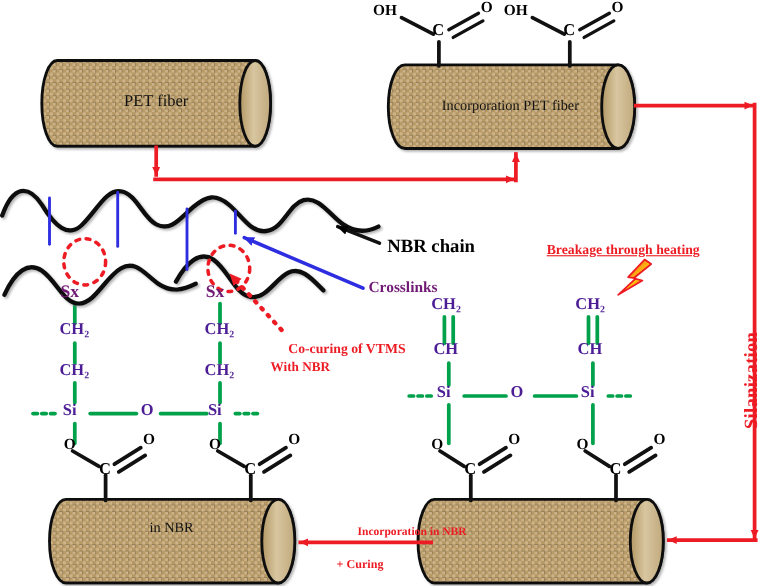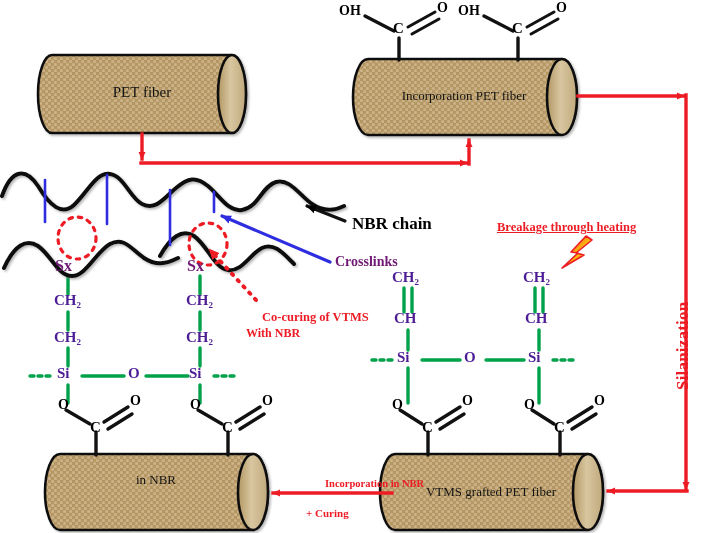--- a/index.html
+++ b/index.html
@@ -230,21 +230,20 @@
       <line x1="392" y1="493" x2="273" y2="493" marker-end="url(#redarrow)"></line>
     </g>
   </svg>
 
   <div class="fiberlabel" style="left:52px;top:84px;width:180px;font-size:15px;">PET fiber</div>
 
   <div class="fiberlabel" style="left:366px;top:88px;width:196px;font-size:13px;">Incorporation  PET fiber</div>
 
   <div class="fiberlabel" style="left:58px;top:472px;width:196px;font-size:13px;">in NBR</div>
 
-  <div class="fiberlabel" style="left:393px;top:484px;width:196px;font-size:13px;">VTMS grafted PET fiber</div>
 
   <div class="lbl bold black" style="left:339px;top:4px;font-size:14px;">OH</div>
   <div class="lbl bold black" style="left:393px;top:21px;font-size:15px;">C</div>
   <div class="lbl bold black" style="left:437px;top:1px;font-size:14px;">O</div>
 
   <div class="lbl bold black" style="left:458px;top:4px;font-size:14px;">OH</div>
   <div class="lbl bold black" style="left:512px;top:21px;font-size:15px;">C</div>
   <div class="lbl bold black" style="left:556px;top:1px;font-size:14px;">O</div>
 
 

